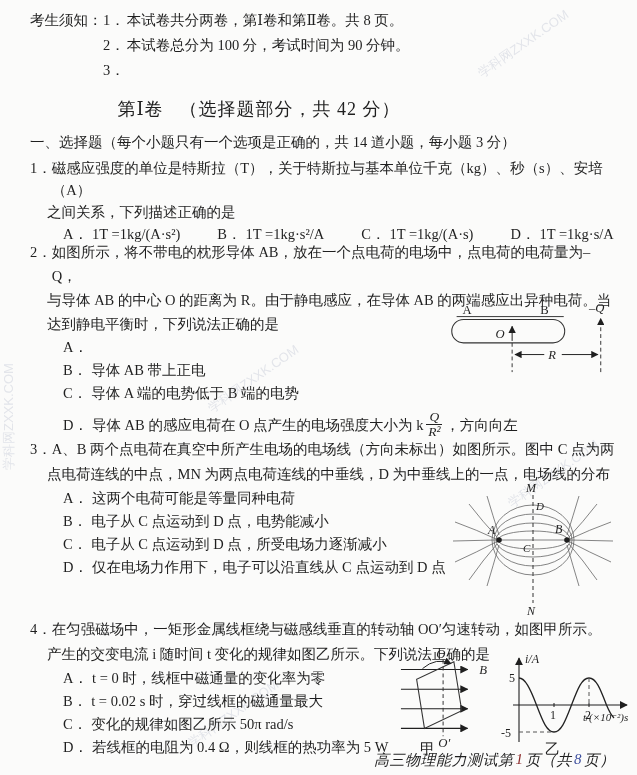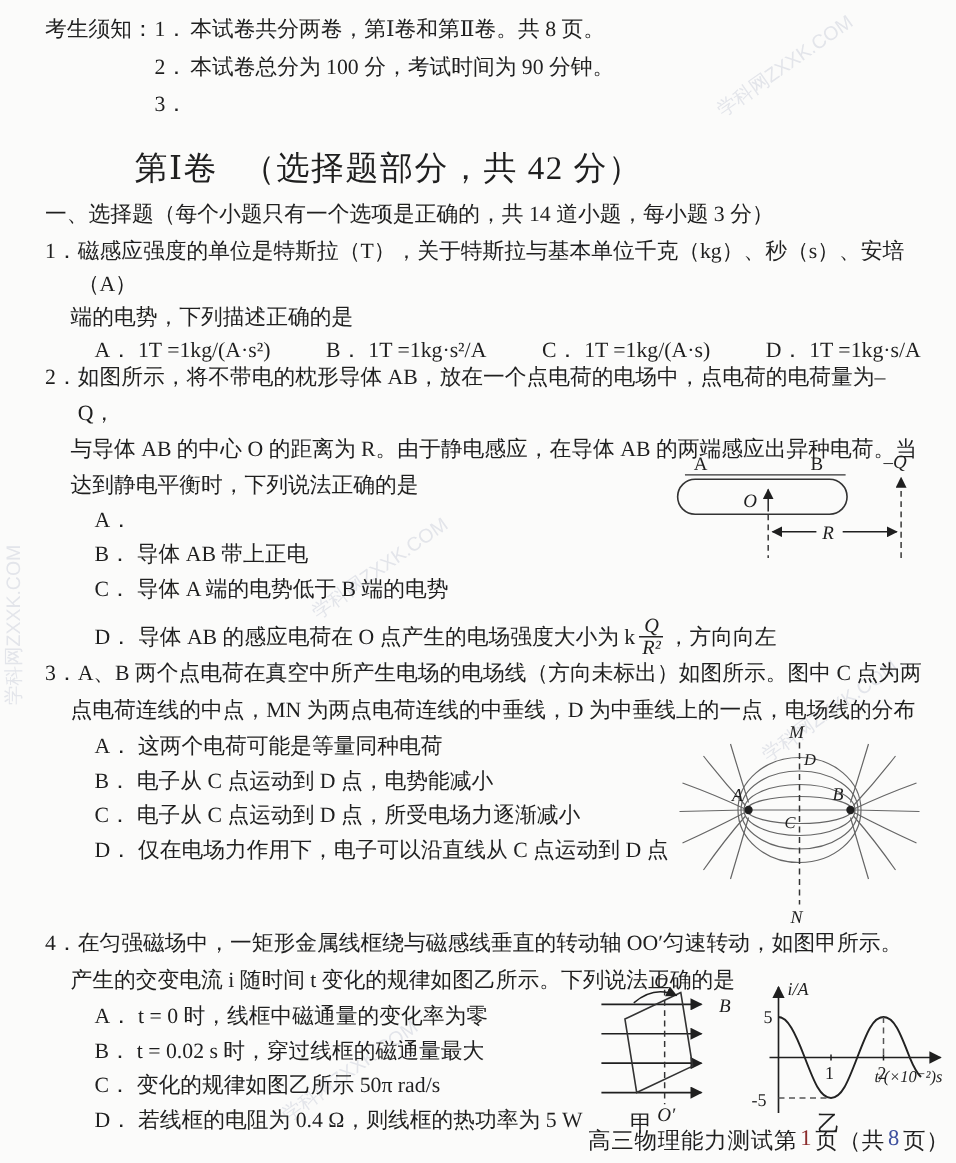--- a/index.html
+++ b/index.html
@@ -17,21 +17,21 @@
   .notice-row{display:flex;line-height:25px;}
   .notice-label{width:73px;flex:0 0 73px;}
   .notice-spacer{width:73px;flex:0 0 73px;}
   .notice-num{margin-right:2px;}
   .em-dots{
     -webkit-text-emphasis:filled dot;-webkit-text-emphasis-position:under right;
     text-emphasis:filled dot;text-emphasis-position:under right;
   }
   
   .title-row{width:518px;display:flex;justify-content:center;gap:16px;
-             font-size:22px;letter-spacing:1px;}
+             font-size:18px;letter-spacing:1px;}
   
   .q{width:585px;}
   .qline{display:flex;}
   .qnum{flex:0 0 17px;}
   .cont{padding-left:17px;}
   .opt{display:flex;padding-left:33px;align-items:center;}
   .optlabel{margin-right:4px;}
   .lh22{line-height:22px;}
   .lh24{line-height:24px;}
   .lh25{line-height:25px;}
@@ -89,21 +89,21 @@
   <span>（选择题部分，共 42 分）</span>
 </div>
 
 <div class="abs" style="left:30px;top:133px;">一、选择题（每个小题只有一个选项是正确的，共 14 道小题，每小题 3 分）</div>
 
 <div class="abs q lh22" style="left:30px;top:157px;">
   <div class="qline">
     <span class="qnum">1．</span>
     <span>磁感应强度的单位是特斯拉（T），关于特斯拉与基本单位千克（kg）、秒（s）、安培（A）</span>
   </div>
-  <div class="qline cont">端的电势，下列描述正确的是</div>
+  <div class="qline cont">之间关系，下列描述正确的是</div>
   <div class="opts-row">
     <span class="opt">
         <span class="optlabel">A．</span>
         <span>1T =1kg/(A·s²)</span>
       </span>
     <span class="opt">
         <span class="optlabel">B．</span>
         <span>1T =1kg·s²/A</span>
       </span>
     <span class="opt">
@@ -274,19 +274,19 @@
     <line x1="92" y1="53" x2="92" y2="57" stroke="#1f1f1f" stroke-width="1"></line>
     <text x="53" y="69" font-size="12">1</text>
     <text x="88" y="69" font-size="12">2</text>
     <path d="M22,28 C28,28 33,38 39.5,55 C46,72 50,82 57,82 C64,82 68,72 74.5,55 C81,38 85,28 92,28 C99,28 103,38 109.5,55 C112,61 114,65 117,68" fill="none" stroke="#222" stroke-width="1.3"></path>
     <line x1="22" y1="82" x2="57" y2="82" stroke="#555" stroke-width="1" stroke-dasharray="4,3"></line>
     <line x1="92" y1="28" x2="92" y2="55" stroke="#555" stroke-width="1" stroke-dasharray="4,3"></line>
   </svg>
 </div>
 <div class="abs fig-caption" style="left:545px;top:740px;">乙</div>
 
-<div class="abs footer" style="left:392px;top:751px;">
+<div class="abs footer" style="left:374px;top:751px;font-style:italic;">
   <span>高三物理能力测试第</span>
   <span class="pg-red">1</span>
   <span>页（共</span>
   <span class="pg-blue">8</span>
   <span>页）</span>
 </div>
 
 </body></html>

